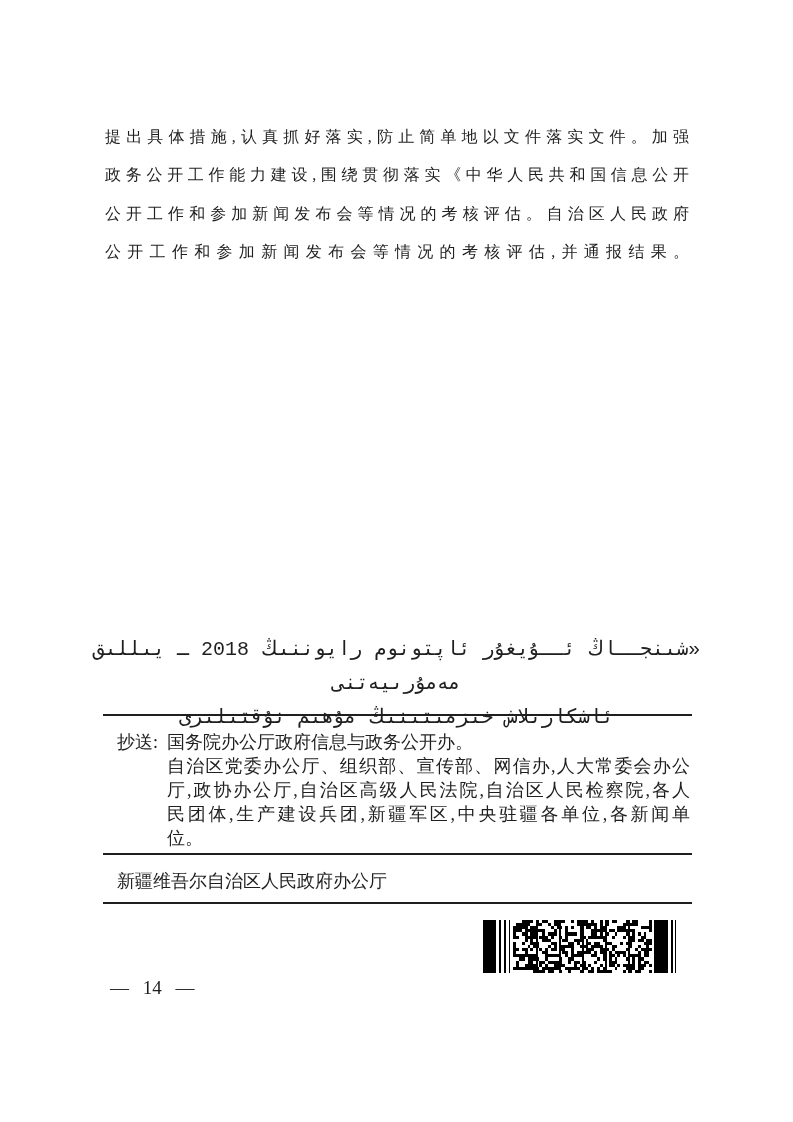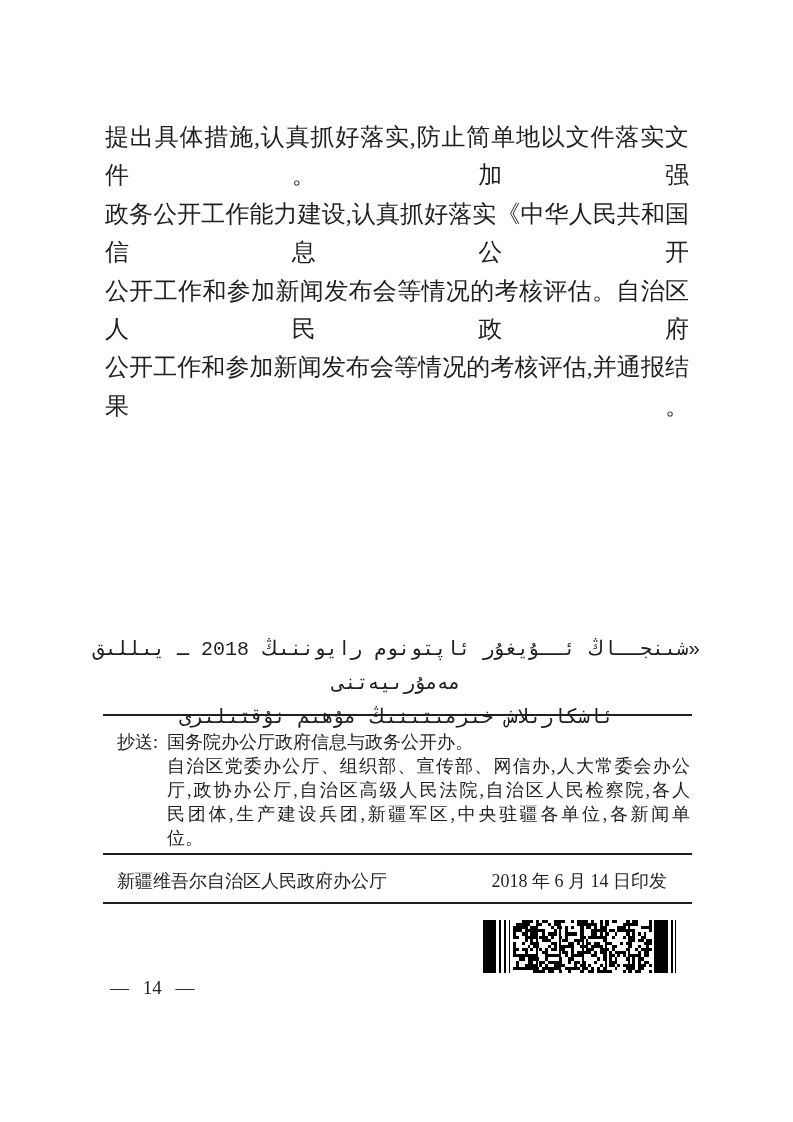--- a/index.html
+++ b/index.html
@@ -9,21 +9,21 @@
     height: 1122px;
     background: var(--paper, #ffffff);
     color: var(--ink, #1f1f1f);
     font-family: "Liberation Serif", "DejaVu Serif", serif;
     overflow: hidden;
   }
   
   .body-text {
     position: absolute;
     left: 105px; top: 118px; width: 584px;
-    font-size: 24px; line-height: 38.4px;
+    font-size: 16px; line-height: 38.4px;
   }
   .bline {
     text-align: justify;
     text-align-last: justify;
     white-space: normal;
   }
   
   .uyghur {
     position: absolute;
     left: 60px; right: 60px; top: 633px;
@@ -69,21 +69,21 @@
     word-spacing: 9px;
   }
 </style>
 </head>
 <body>
 
 <div class="page">
 
   <div class="body-text">
     <div class="bline">提出具体措施,认真抓好落实,防止简单地以文件落实文件。加强</div>
-    <div class="bline">政务公开工作能力建设,认真抓好落实《中华人民共和国信息公开</div>
+    <div class="bline">政务公开工作能力建设,围绕贯彻落实《中华人民共和国信息公开</div>
     <div class="bline">公开工作和参加新闻发布会等情况的考核评估。自治区人民政府</div>
     <div class="bline">公开工作和参加新闻发布会等情况的考核评估,并通报结果。</div>
   </div>
 
   <div class="uyghur">
     <div>«شىنجــاڭ ئــۇيغۇر ئاپتونوم رايوننىڭ 2018 ـ يىللىق مەمۇرىيەتنى</div>
     <div>ئاشكارىلاش خىزمىتىنىڭ مۇھىم نۇقتىلىرى</div>
   </div>
 
   <div class="rule rule1"></div>
@@ -96,21 +96,20 @@
       <div class="j">厅,政协办公厅,自治区高级人民法院,自治区人民检察院,各人</div>
       <div class="j">民团体,生产建设兵团,新疆军区,中央驻疆各单位,各新闻单</div>
       <div>位。</div>
     </div>
   </div>
 
   <div class="rule rule2"></div>
 
   <div class="imprint">
     <span>新疆维吾尔自治区人民政府办公厅</span>
-    <span>2018 年 6 月 14 日印发</span>
   </div>
 
   <div class="rule rule3"></div>
 
   <div class="barcode" id="barcode">
       <svg width="195" height="53" viewBox="0 0 195 53" shape-rendering="crispEdges" fill="#000">
         <rect x="0" y="0" width="13" height="53"></rect>
         <rect x="16" y="0" width="1.6" height="53"></rect>
         <rect x="20.5" y="0" width="2.6" height="53"></rect>
         <rect x="25.5" y="0" width="1.4" height="53"></rect>

